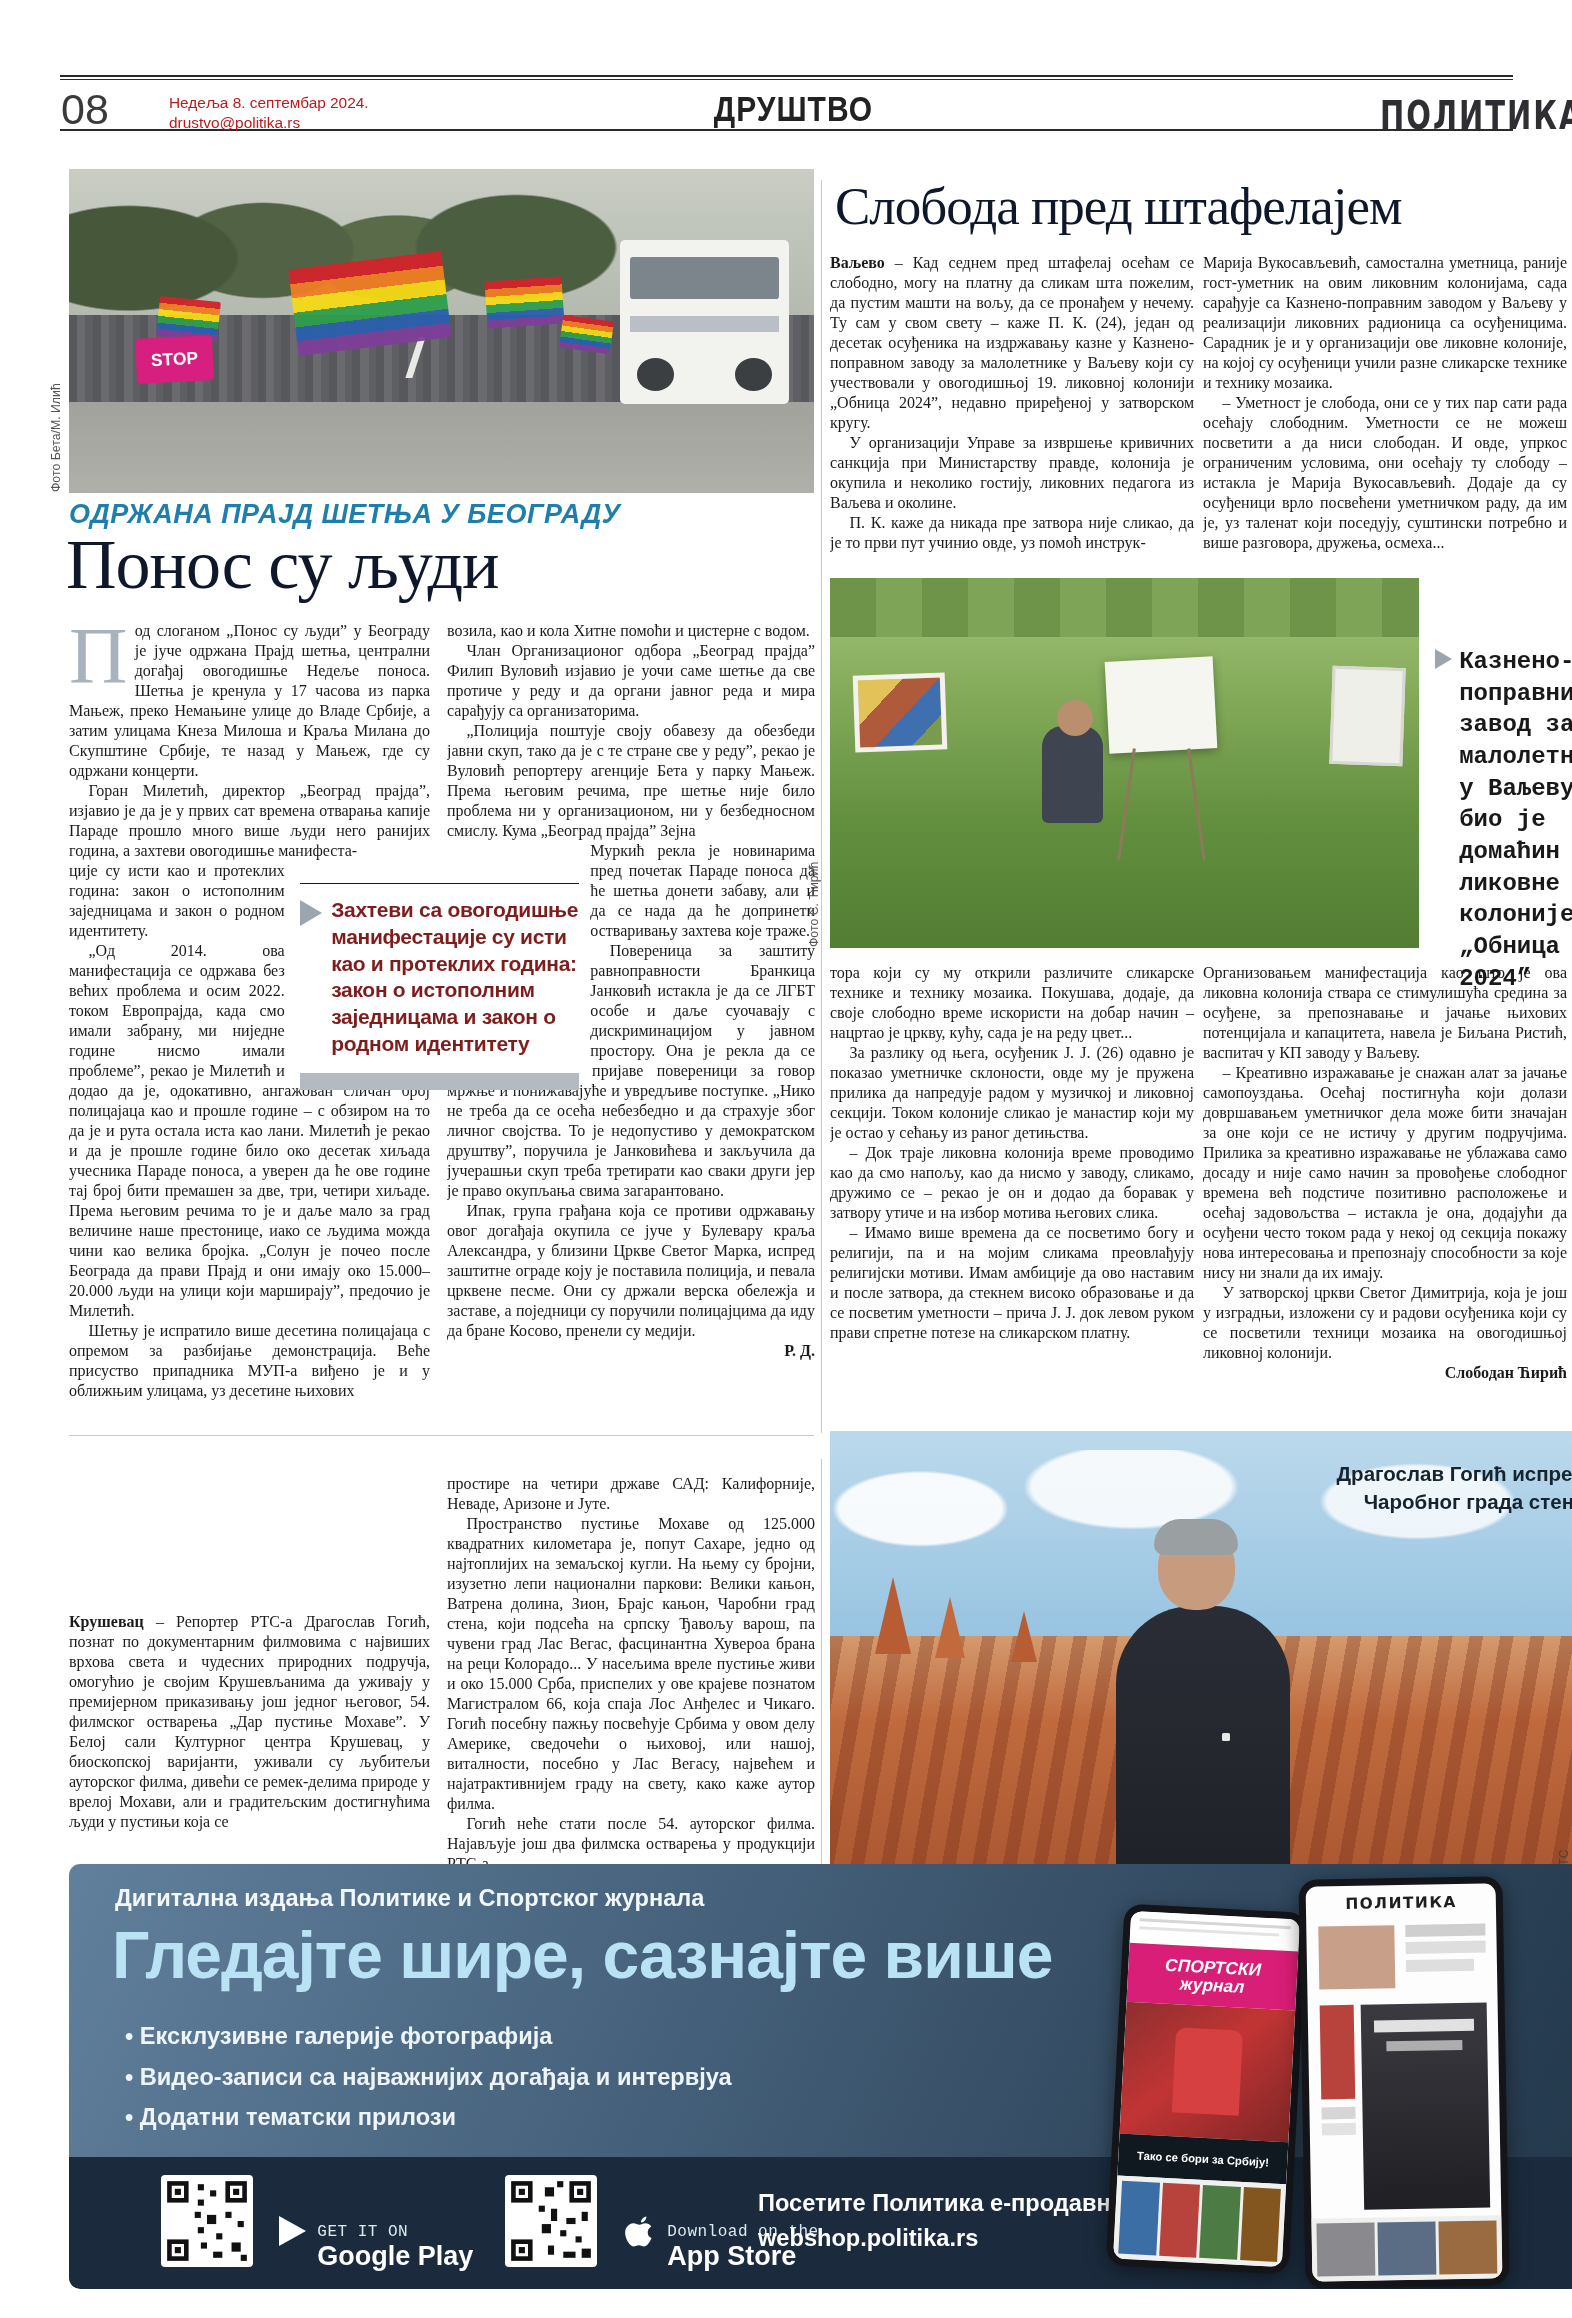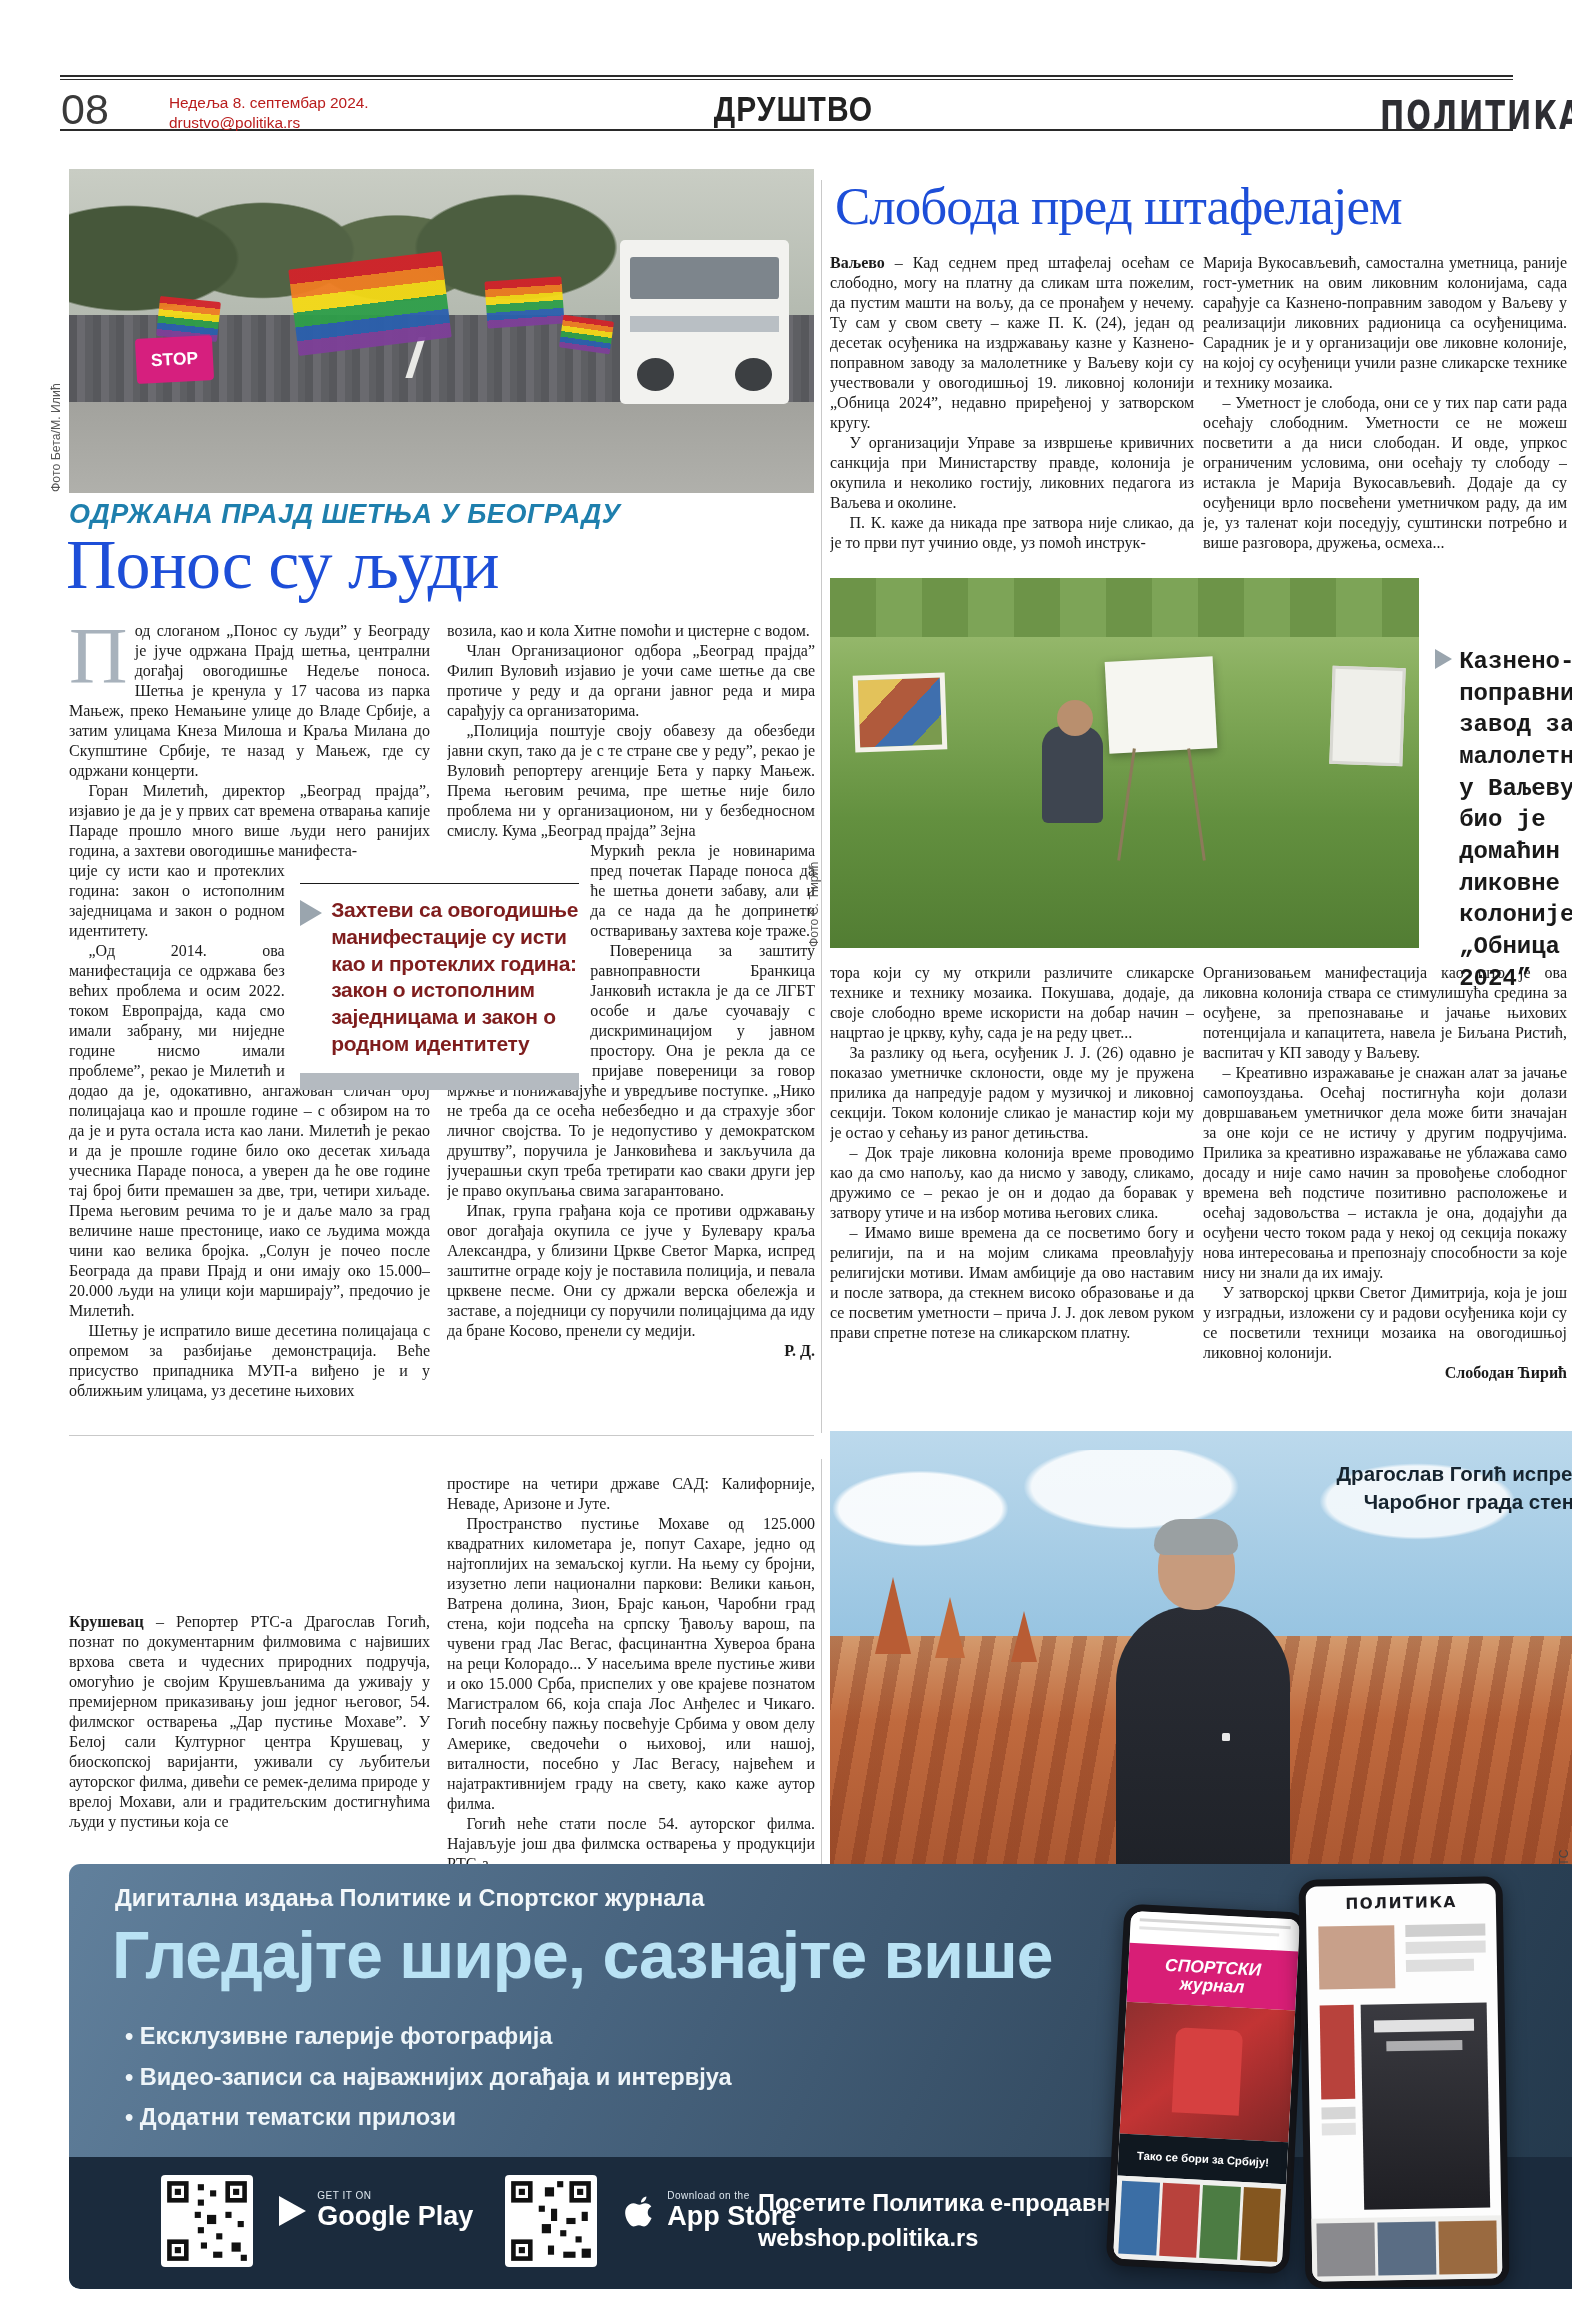--- a/index.html
+++ b/index.html
@@ -12,21 +12,21 @@
   
   .pagenum{font-family:"Liberation Sans",sans-serif;font-size:43px;color:#3a3a3a;line-height:1;}
   .hmeta{font-family:"Liberation Sans",sans-serif;font-size:15.4px;color:#b91c1c;line-height:1.3;}
   .section{font-family:"Liberation Sans",sans-serif;font-weight:bold;font-size:30px;color:#222;
            letter-spacing:1px;transform:scaleY(1.15);transform-origin:center;}
   .masthead{font-family:"DejaVu Sans",sans-serif;font-weight:bold;font-size:29px;color:#2e2e33;
             letter-spacing:2px;transform:scaleY(1.35);transform-origin:center top;}
 
   
   .kicker{font-family:"Liberation Sans",sans-serif;font-weight:bold;font-size:27px;color:#1e7fad;letter-spacing:0.5px;}
-  .headline{font-family:"Liberation Serif",serif;font-weight:500;color:#1d4ed8;letter-spacing:-1px;line-height:1;}
+  .headline{font-family:"Liberation Serif",serif;font-weight:500;color:#0f172a;letter-spacing:-1px;line-height:1;}
   .bodycol{position:absolute;overflow:hidden;font-size:16px;line-height:1.25;text-align:justify;}
   .bodycol p{margin:0;text-indent:19.5px;}
   .bodycol p.noind{text-indent:0;}
   .dropcap{float:left;font-size:81px;line-height:64px;color:#a8b2bc;padding:3.1px 7.2px 0 0;font-family:"Liberation Serif",serif;}
   .sig{font-weight:bold;text-align:right;text-indent:0;}
   .deck{font-family:"Liberation Serif",serif;font-weight:bold;font-size:22px;line-height:1.3;color:#141414;}
   .lead{font-weight:bold;}
 
   .pq-spacer-r{float:right;width:134px;height:201px;margin:4.1px 0 4.1px 11.3px;}
   .pq-spacer-l{float:left;width:132px;height:201px;margin:4.1px 11.3px 4.1px 0;}
@@ -49,21 +49,21 @@
         font-weight:bold;font-size:17.4px;display:flex;align-items:center;justify-content:center;border-radius:4.1px;}
 
   
   .ad{position:absolute;border-radius:11.3px;overflow:hidden;
       background:linear-gradient(115deg,#61809c 0%,#48647f 35%,#32495f 70%,#22374a 100%);}
   .ad-topline{font-family:"Liberation Sans",sans-serif;font-weight:bold;font-size:23.6px;color:#f2f7fa;}
   .ad-big{font-family:"Liberation Sans",sans-serif;font-weight:bold;font-size:66px;color:#b9e2f4;letter-spacing:-1px;}
   .ad-bullet{font-family:"Liberation Sans",sans-serif;font-weight:bold;font-size:23.6px;color:#eef5f9;line-height:1.72;}
   .ad-band{position:absolute;left:0;right:0;bottom:0;height:132px;background:#1b2b3d;border-radius:0 0 11.3px 11.3px;}
   .qr{position:absolute;width:92px;height:92px;background:#fff;border-radius:4.1px;}
-  .badge-small{font-family:Liberation Sans, sans-serif;font-size:10px;color:#dfe9f0;letter-spacing:0.5px;}
+  .badge-small{font-family:Liberation Mono, monospace;font-size:16px;color:#dfe9f0;letter-spacing:0.5px;margin-top:33px;}
   .badge-big{font-family:"Liberation Sans",sans-serif;font-weight:bold;font-size:27px;color:#ffffff;}
   .shopline{font-family:"Liberation Sans",sans-serif;font-weight:bold;font-size:23.6px;color:#ffffff;line-height:1.5;}
   .phone{position:absolute;background:#141519;border-radius:18.4px;padding:7.2px;box-shadow:0 5.1px 20.5px rgba(0,0,0,.45);}
   .screen{width:100%;height:100%;background:#fdfdfd;border-radius:11.3px;overflow:hidden;position:relative;}
   .tinytext{font-family:"Liberation Sans",sans-serif;font-weight:bold;}
 </style>
 </head>
 <body>
 
 <div id="page">

